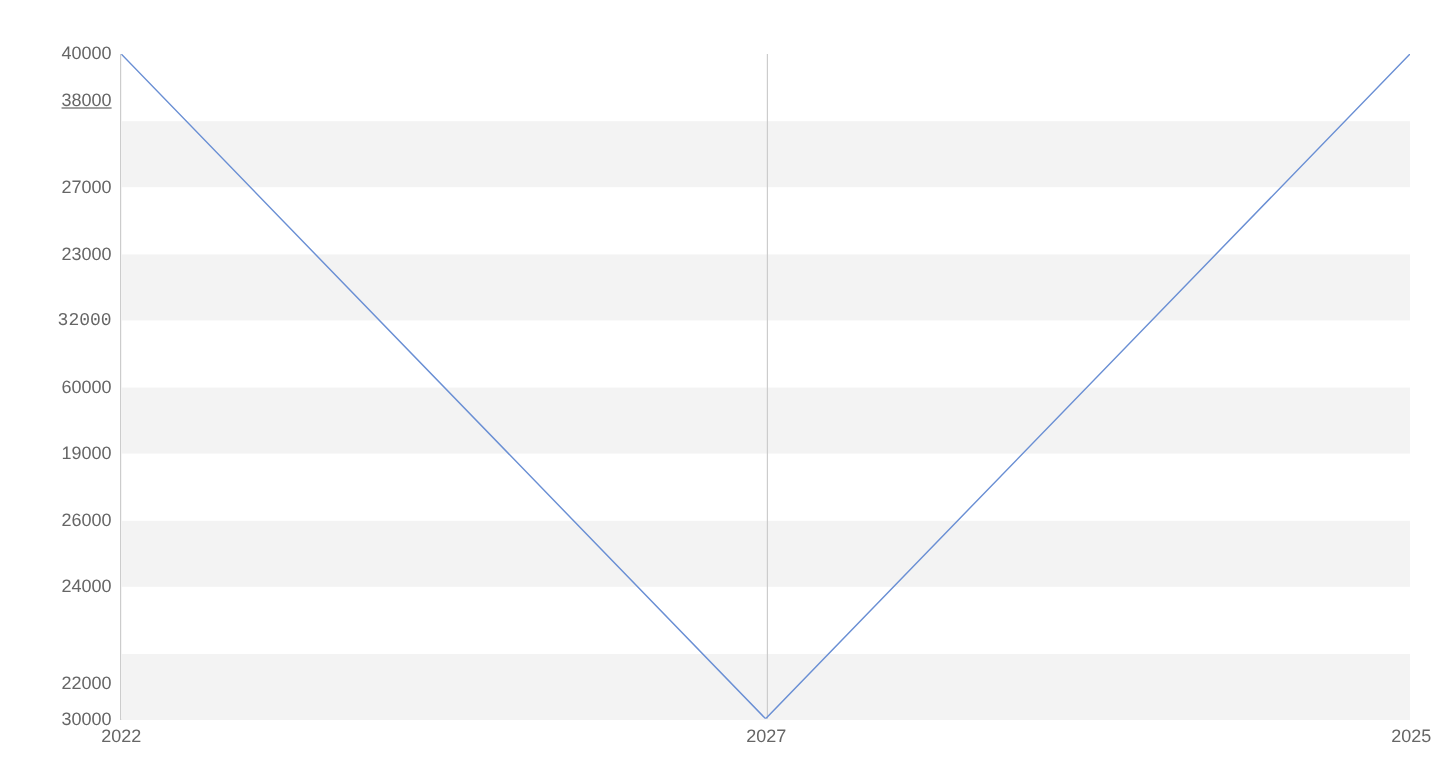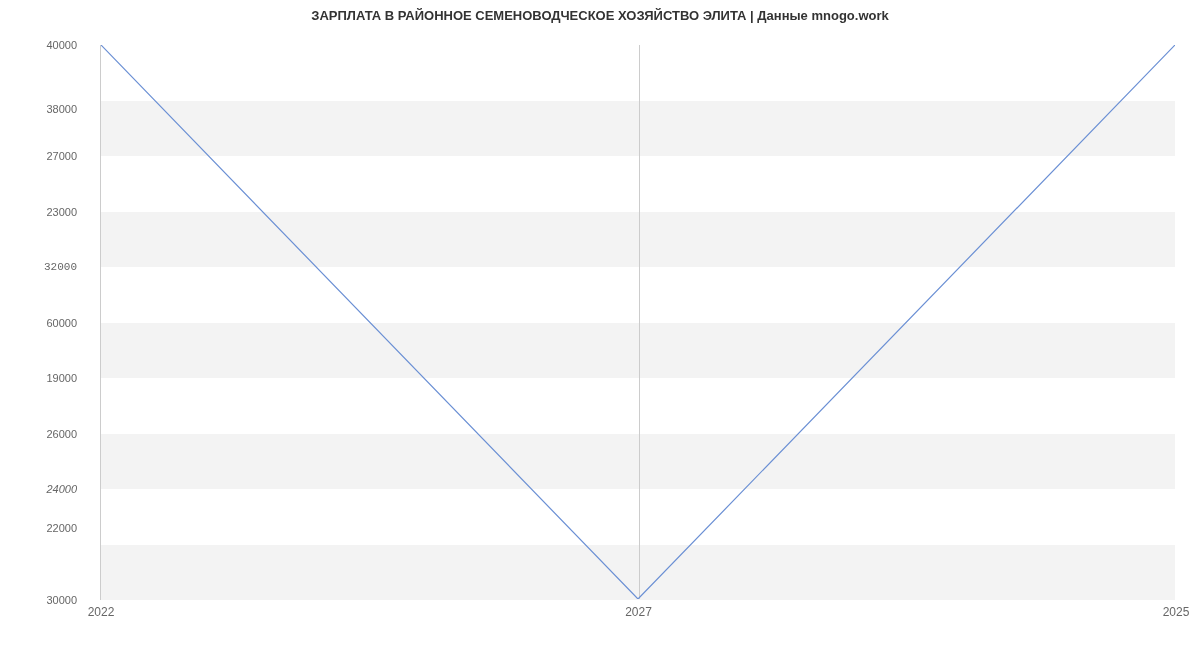--- a/index.html
+++ b/index.html
@@ -50,70 +50,69 @@
   .vline {
     position: absolute;
     top: 0;
     height: 100%;
     width: 1px;
     background: #ccc;
   }
   .ytick {
     position: absolute;
     right: 100%;
-    margin-right: 24px;
+    margin-right: 8px;
     transform: translateY(-50%);
-    font-size: 11px;
+    font-size: 15px;
     color: #666;
     white-space: nowrap;
   }
   .xtick {
     position: absolute;
     top: 100%;
     margin-top: 6px;
     transform: translateX(-50%);
-    font-size: 12px;
+    font-size: 15px;
     color: #666;
     white-space: nowrap;
   }
   svg.line {
     position: absolute;
     left: 0;
     top: 0;
     width: 100%;
     height: 100%;
   }
   svg.line polyline {
     fill: none;
     stroke: #6a8fd4;
     stroke-width: 1.2;
   }
 </style>
 </head>
 <body>
 
 <div class="chart-wrap">
-  <div class="title">ЗАРПЛАТА В  РАЙОННОЕ СЕМЕНОВОДЧЕСКОЕ ХОЗЯЙСТВО ЭЛИТА | Данные mnogo.work</div>
   <div class="plot">
     <div class="plot-inner" id="plot-inner">
         <div class="band" style="top: 499.5px; height: 55.5px;"></div>
         <div class="band" style="top: 388.5px; height: 55.5px;"></div>
         <div class="band" style="top: 277.5px; height: 55.5px;"></div>
         <div class="band" style="top: 166.5px; height: 55.5px;"></div>
         <div class="band" style="top: 55.5px; height: 55.5px;"></div>
         <div class="ytick" style="top: 555px;">30000</div>
-        <div class="ytick" style="top: 483px;">22000</div>
-        <div class="ytick" style="top: 444px; font-style: italic;">24000</div>
+        <div class="ytick" style="top: 525px;">22000</div>
+        <div class="ytick" style="top: 444px;">24000</div>
         <div class="ytick" style="top: 388.5px;">26000</div>
         <div class="ytick" style="top: 333px;">19000</div>
         <div class="ytick" style="top: 277.5px;">60000</div>
         <div class="ytick" style="top: 222px; font-family: Liberation Mono, monospace;">32000</div>
         <div class="ytick" style="top: 166.5px;">23000</div>
         <div class="ytick" style="top: 111px;">27000</div>
-        <div class="ytick" style="top: 64px;">38000</div>
+        <div class="ytick" style="top: 39px; text-decoration: underline;">38000</div>
         <div class="ytick" style="top: 0px;">40000</div>
         <div class="xtick" style="left: 0px;">2022</div>
         <div class="vline" style="left: 537.5px;"></div>
         <div class="xtick" style="left: 537.5px;">2027</div>
         <div class="xtick" style="left: 1075px;">2025</div>
         <svg class="line" viewBox="0 0 1075 555" preserveAspectRatio="none">
           <polyline points="0,0 537.5,555 1075,0" stroke="#6a8fd4"></polyline>
         </svg>
       </div>
   </div>

